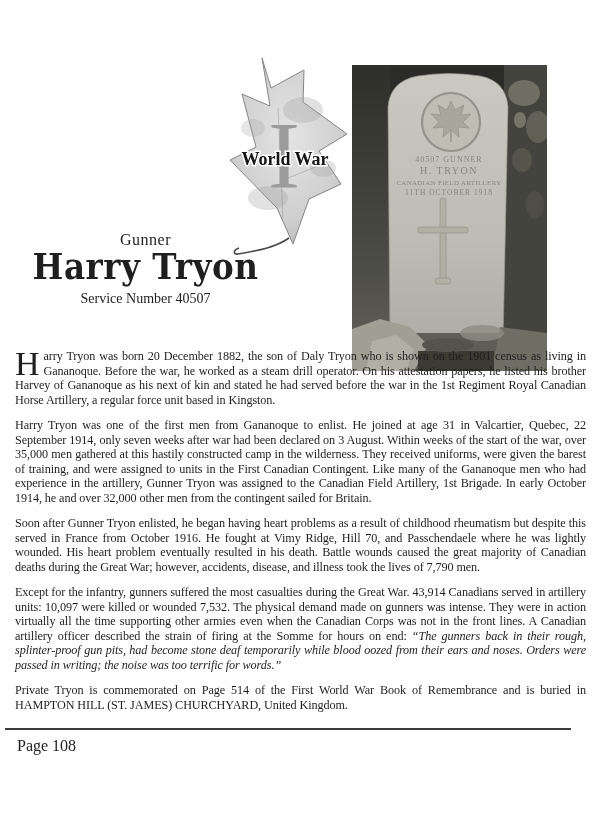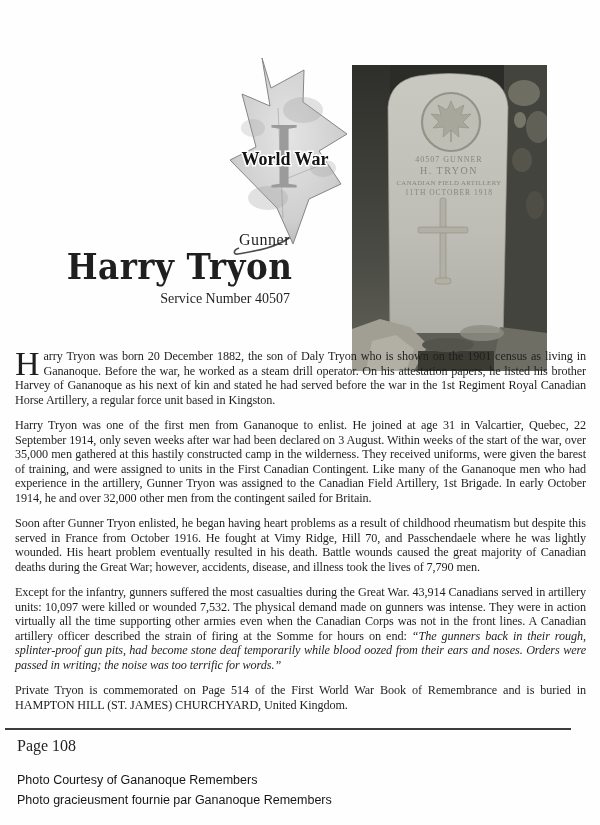--- a/index.html
+++ b/index.html
@@ -5,21 +5,21 @@
   html,body{margin:0;padding:0;background:#ffffff;}
   .page{
     position:relative;width:600px;height:825px;background:#fefefe;
     font-family:"Liberation Serif",serif;color:#1f1f1f;overflow:hidden;
   }
   
   .leaf-wrap{position:absolute;left:183px;top:48px;width:170px;height:262px;}
   
   .photo{position:absolute;left:352px;top:25px;width:155px;height:306px;margin-top:40px;}
   
-  .title-block{position:absolute;left:35px;top:231px;width:255px;text-align:right;}
+  .title-block{position:absolute;left:18px;top:231px;width:255px;text-align:center;}
   .rank{font-size:16px;letter-spacing:.5px;}
   .name{
     font-family:"DejaVu Serif",serif;font-weight:bold;font-size:32px;line-height:32px;
     letter-spacing:.5px;transform:scale(1.02,1.08);transform-origin:center top;margin-top:1px;
   }
   .service{font-size:14px;margin-top:9px;}
   .death{margin-top:13px;font-size:13.5px;line-height:17px;}
   
   .body-text{position:absolute;left:15px;top:349px;width:571px;}
   .body-text p{
@@ -132,18 +132,14 @@
   <div class="body-text">
     <p><span class="dropcap">H</span><span>arry Tryon was born 20 December 1882, the son of Daly Tryon who is shown on the 1901 census as living in Gananoque. Before the war, he worked as a steam drill operator. On his attestation papers, he listed his brother Harvey of Gananoque as his next of kin and stated he had served before the war in the 1st Regiment Royal Canadian Horse Artillery, a regular force unit based in Kingston.</span></p>
     <p>Harry Tryon was one of the first men from Gananoque to enlist. He joined at age 31 in Valcartier, Quebec, 22 September 1914, only seven weeks after war had been declared on 3 August. Within weeks of the start of the war, over 35,000 men gathered at this hastily constructed camp in the wilderness. They received uniforms, were given the barest of training, and were assigned to units in the First Canadian Contingent. Like many of the Gananoque men who had experience in the artillery, Gunner Tryon was assigned to the Canadian Field Artillery, 1st Brigade. In early October 1914, he and over 32,000 other men from the contingent sailed for Britain.</p>
     <p>Soon after Gunner Tryon enlisted, he began having heart problems as a result of childhood rheumatism but despite this served in France from October 1916. He fought at Vimy Ridge, Hill 70, and Passchendaele where he was lightly wounded. His heart problem eventually resulted in his death. Battle wounds caused the great majority of Canadian deaths during the Great War; however, accidents, disease, and illness took the lives of 7,790 men.</p>
     <p><span>Except for the infantry, gunners suffered the most casualties during the Great War. 43,914 Canadians served in artillery units: 10,097 were killed or wounded 7,532. The physical demand made on gunners was intense. They were in action virtually all the time supporting other armies even when the Canadian Corps was not in the front lines. A Canadian artillery officer described the strain of firing at the Somme for hours on end: </span><span class="italic">“The gunners back in their rough, splinter-proof gun pits, had become stone deaf temporarily while blood oozed from their ears and noses. Orders were passed in writing; the noise was too terrific for words.”</span></p>
     <p>Private Tryon is commemorated on Page 514 of the First World War Book of Remembrance and is buried in HAMPTON HILL (ST. JAMES) CHURCHYARD, United Kingdom.</p>
   </div>
 
   <div class="footer-rule"></div>
   <div class="page-num">Page 108</div>
-  <div class="credits">
-    <div>Photo Courtesy of Gananoque Remembers</div>
-    <div>Photo gracieusment fournie par Gananoque Remembers</div>
-  </div>
 
 </div>
 
 </body></html>

